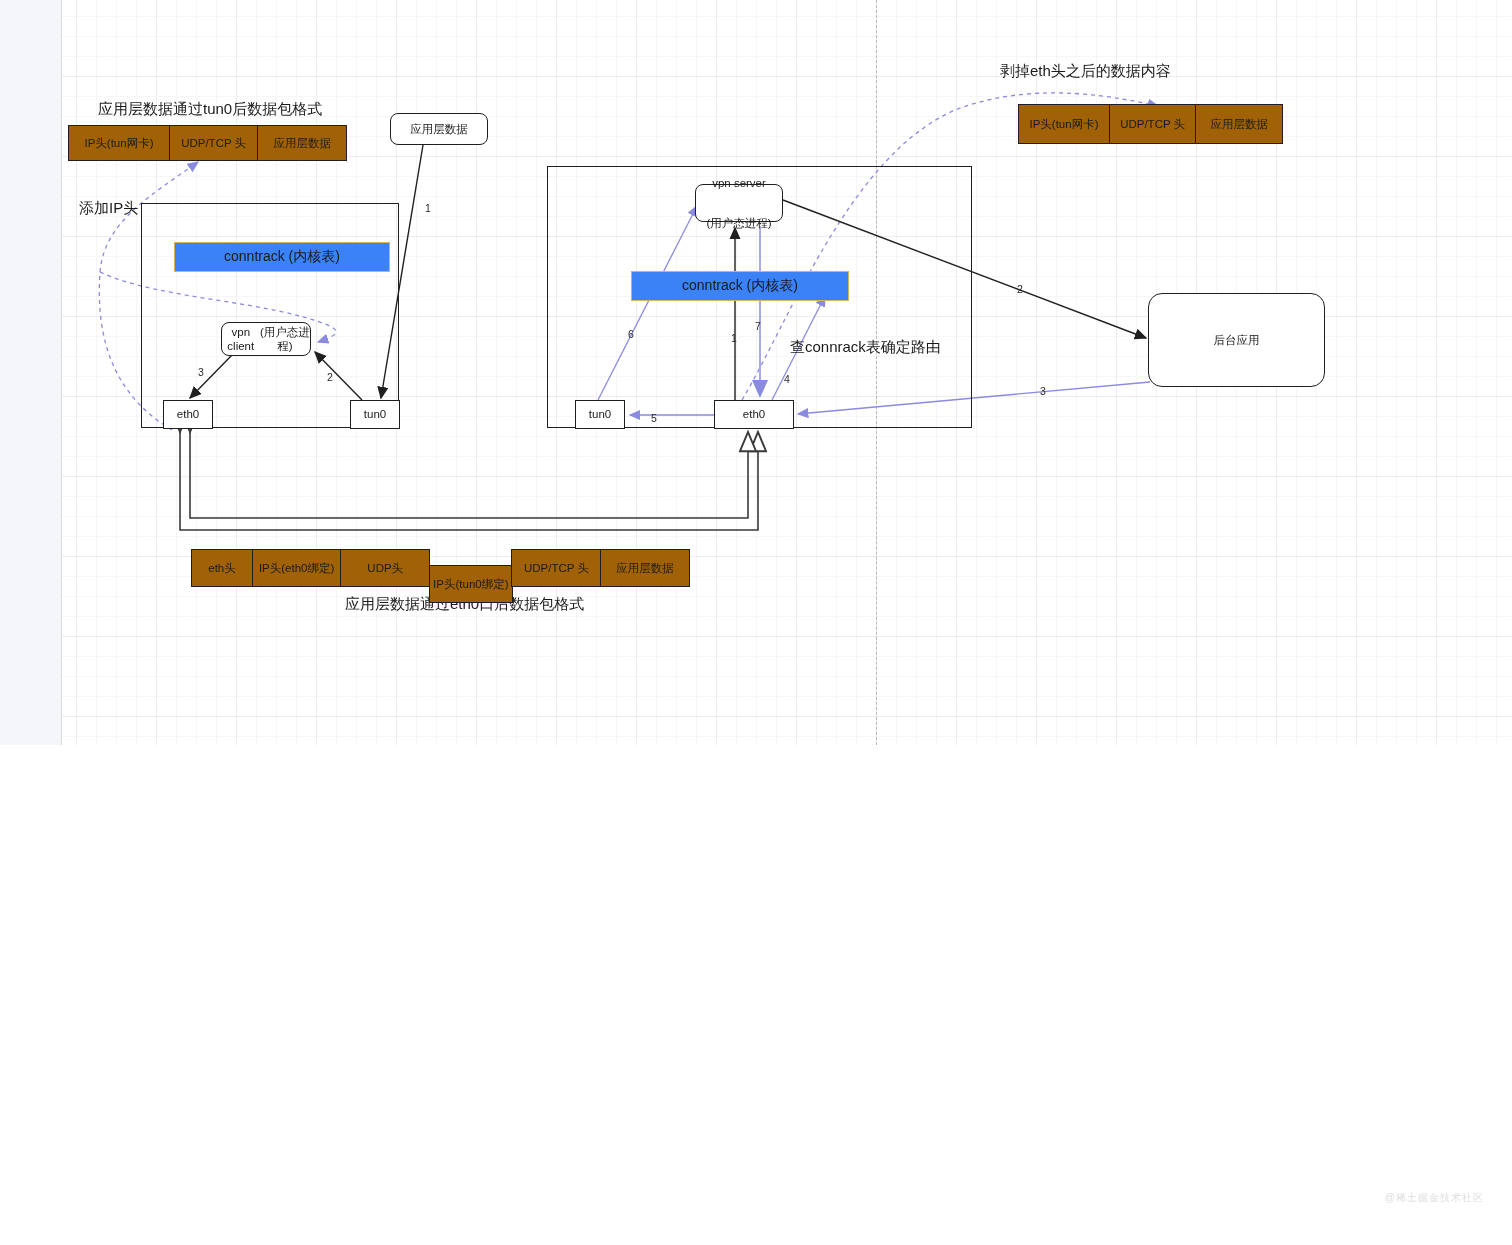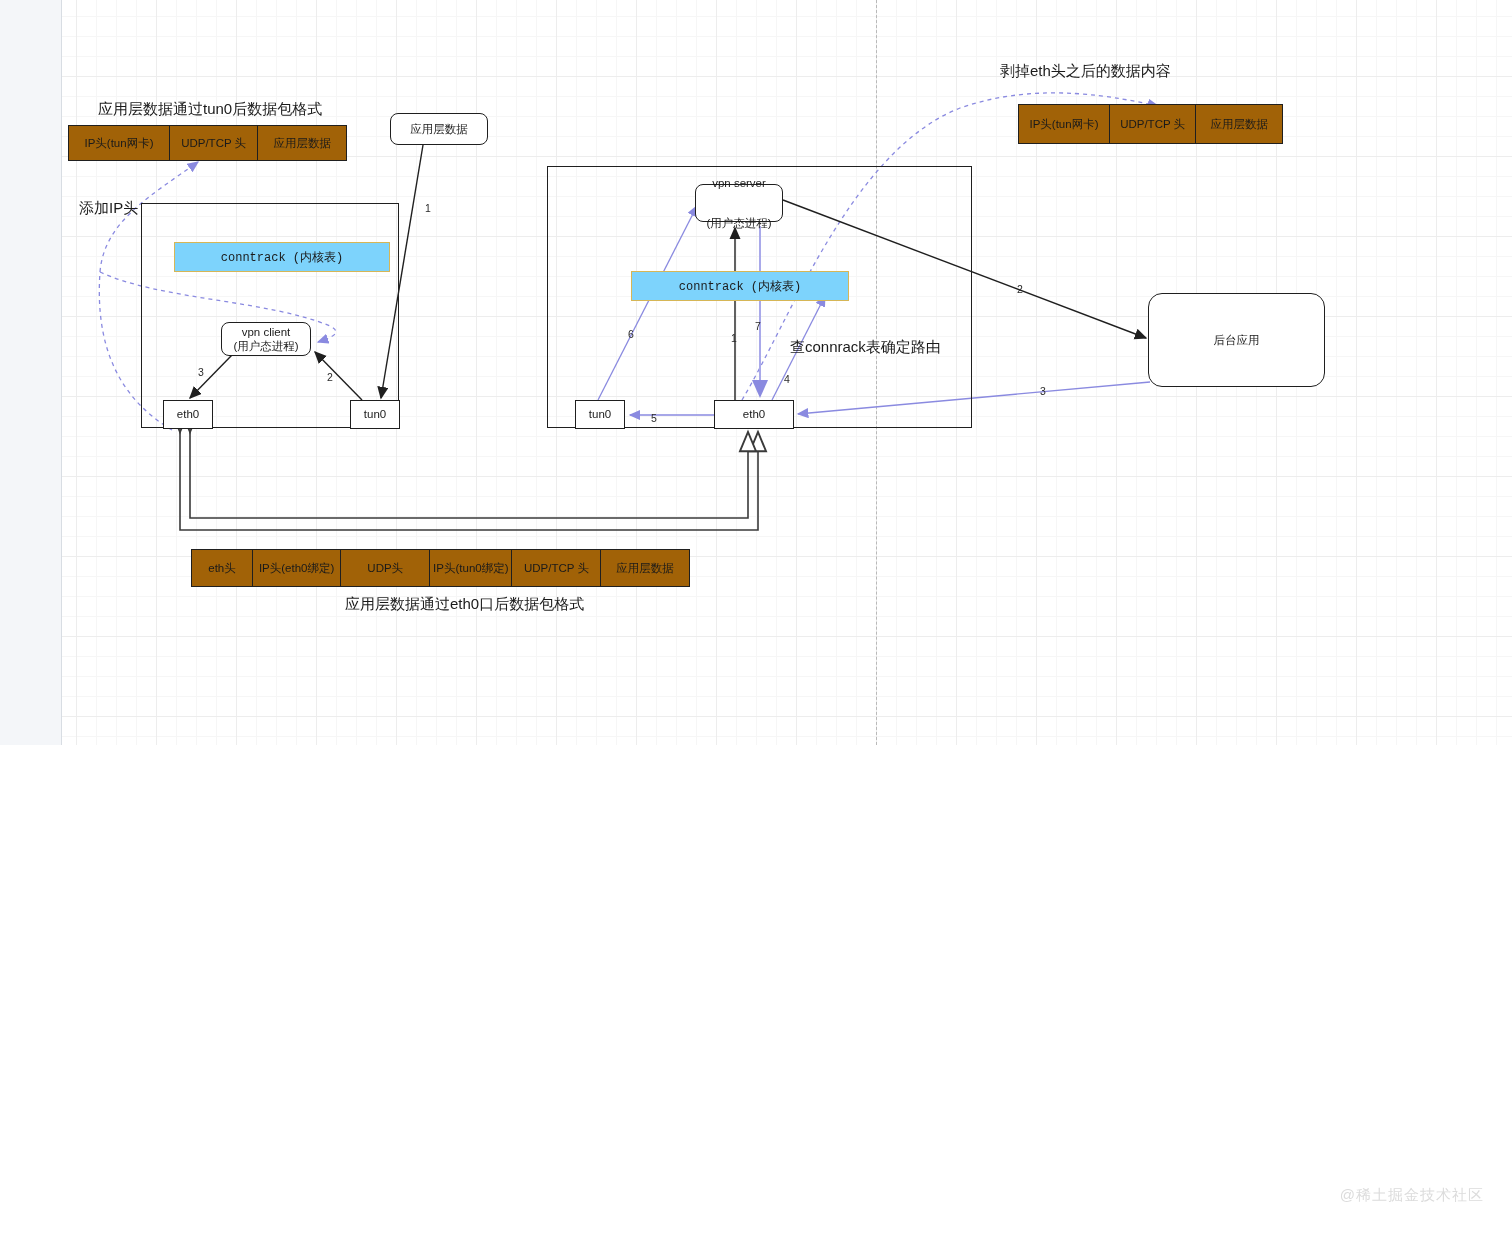--- a/index.html
+++ b/index.html
@@ -45,24 +45,24 @@
   }
   .rounded { border-radius: 8px; }
   .big-round { border-radius: 14px; }
   .container-box {
     position: absolute;
     background: transparent;
     border: 1.6px solid #1f1f1f;
   }
   .conntrack {
     position: absolute;
-    background: #7dd3fc;
+    background: #3b82f6;
     border: 1.4px solid #d6b656;
     display: flex; align-items: center; justify-content: center;
-    font-size: 12px; color: #1a1a1a; font-family: Liberation Mono, monospace;
+    font-size: 14px; color: #1a1a1a;
   }
   .caption {
     position: absolute;
     font-size: 15px; color: #1a1a1a; white-space: nowrap;
   }
   .num-label {
     position: absolute;
     font-size: 10.5px; color: #2a2a2a; white-space: nowrap;
   }
 
@@ -78,21 +78,21 @@
   }
   .packet-cell:first-child { margin-left: 0; }
 
   svg.overlay {
     position: absolute; left: 0; top: 0; width: 1512px; height: 745px;
     overflow: visible; pointer-events: none;
   }
 
   .watermark {
     position: absolute; right: 28px; bottom: 40px;
-    font-size: 15px; color: #dcdcdc; letter-spacing: 1px;
+    font-size: 10px; color: #dcdcdc; letter-spacing: 1px;
     white-space: nowrap;
   }
 </style>
 </head>
 <body>
 
 <div id="root">
 
   <div class="grid-canvas"></div>
   <div class="left-gutter"></div>
@@ -163,32 +163,32 @@
   <div class="packet-row" style="left:1018px; top:104px; height:40px;">
     <div class="packet-cell" style="width:92px;">IP头(tun网卡)</div>
     <div class="packet-cell" style="width:88px;">UDP/TCP 头</div>
     <div class="packet-cell" style="width:88px;">应用层数据</div>
   </div>
 
   <div class="packet-row" style="left:191px; top:549px; height:38px;border-radius:18px;">
     <div class="packet-cell" style="width:62px;">eth头</div>
     <div class="packet-cell" style="width:90px;">IP头(eth0绑定)</div>
     <div class="packet-cell" style="width:90px;">UDP头</div>
-    <div class="packet-cell" style="width:84px;">IP头(tun0绑定)</div>
+    <div class="packet-cell" style="width:84px;margin-top:16px;">IP头(tun0绑定)</div>
     <div class="packet-cell" style="width:90px;">UDP/TCP 头</div>
     <div class="packet-cell" style="width:90px;">应用层数据</div>
   </div>
 
   <div class="box rounded" style="left:390px; top:113px; width:98px; height:32px;">应用层数据</div>
 
   <div class="container-box" style="left:141px; top:203px; width:258px; height:225px;"></div>
 
   <div class="conntrack" style="left:174px; top:242px; width:216px; height:30px;">conntrack (内核表)</div>
 
-  <div class="box rounded" style="left:221px; top:322px; width:90px; height:34px; flex-direction:column;">
+  <div class="box rounded" style="left:221px; top:322px; width:90px; height:34px; ">
     <span>vpn client</span>
     <span>(用户态进程)</span>
   </div>
 
   <div class="box" style="left:163px; top:400px; width:50px; height:29px;">eth0</div>
 
   <div class="box" style="left:350px; top:400px; width:50px; height:29px;">tun0</div>
 
   <div class="container-box" style="left:547px; top:166px; width:425px; height:262px;"></div>
 

